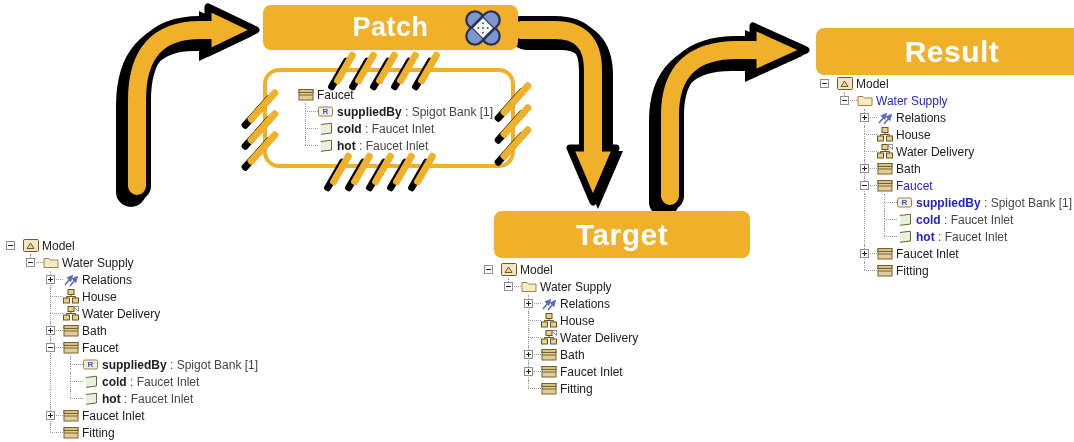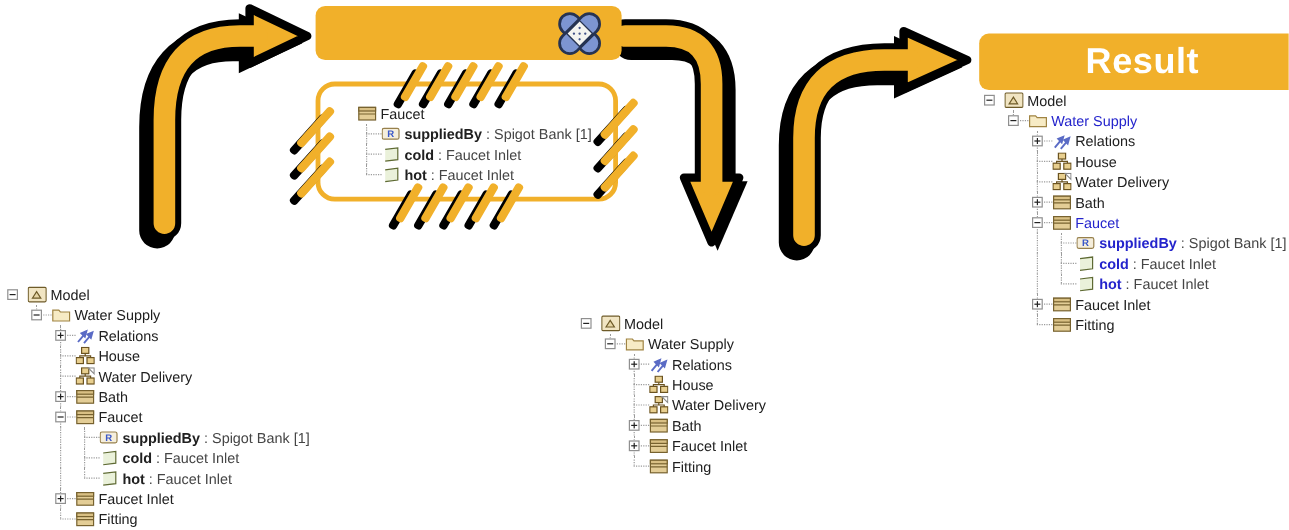--- a/index.html
+++ b/index.html
@@ -65,39 +65,43 @@
         <path d="M670,196 V115 Q670,50 737,50 H751" stroke="#000" stroke-width="30" fill="none" stroke-linecap="round"></path>
         <polygon points="751,24 751,76 808,50"></polygon>
       </g>
       <path d="M670,196 V115 Q670,50 737,50 H749" stroke="#000" stroke-width="28" fill="none" stroke-linecap="round"></path>
       <polygon points="753,26 753,74 806,50" fill="#F1B02A" stroke="#000" stroke-width="7" stroke-linejoin="round"></polygon>
       <path d="M670,196 V115 Q670,50 737,50 H758" stroke="#F1B02A" stroke-width="18" fill="none" stroke-linecap="round"></path>
     </g>
   </svg>
 
   <div class="banner" id="banner-patch">
+    <span>Patch</span>
     <span class="badge">
       <svg width="46" height="42" viewBox="0 0 44 44">
         <g transform="rotate(45 22 22)">
           <rect x="1" y="13" width="42" height="18" rx="9" fill="#7D95D1" stroke="#263352" stroke-width="2.4"></rect>
         </g>
         <g transform="rotate(-45 22 22)">
           <rect x="1" y="13" width="42" height="18" rx="9" fill="#7D95D1" stroke="#263352" stroke-width="2.4"></rect>
         </g>
         <g transform="rotate(45 22 22)">
           <rect x="14" y="14" width="16" height="16" fill="#F4F4F0" stroke="#263352" stroke-width="1.2"></rect>
           <circle cx="18.5" cy="18.5" r="1" fill="#44548a"></circle>
             <circle cx="25.5" cy="18.5" r="1" fill="#44548a"></circle>
           <circle cx="22" cy="22" r="1" fill="#44548a"></circle>
           <circle cx="18.5" cy="25.5" r="1" fill="#44548a"></circle>
             <circle cx="25.5" cy="25.5" r="1" fill="#44548a"></circle>
         </g>
       </svg>
     </span>
   </div>
+  <div class="banner" id="banner-target">
+    <span>Target</span>
+  </div>
   <div class="banner" id="banner-result">
     <span>Result</span>
   </div>
 
   <div class="patchbox"></div>
 
   <svg id="stitch-layer" class="layer" width="1074" height="442">
       <g transform="translate(339,74) rotate(30)">
         <rect x="-3.5" y="-18" width="7" height="36" rx="3" fill="#000"></rect>
       </g>

